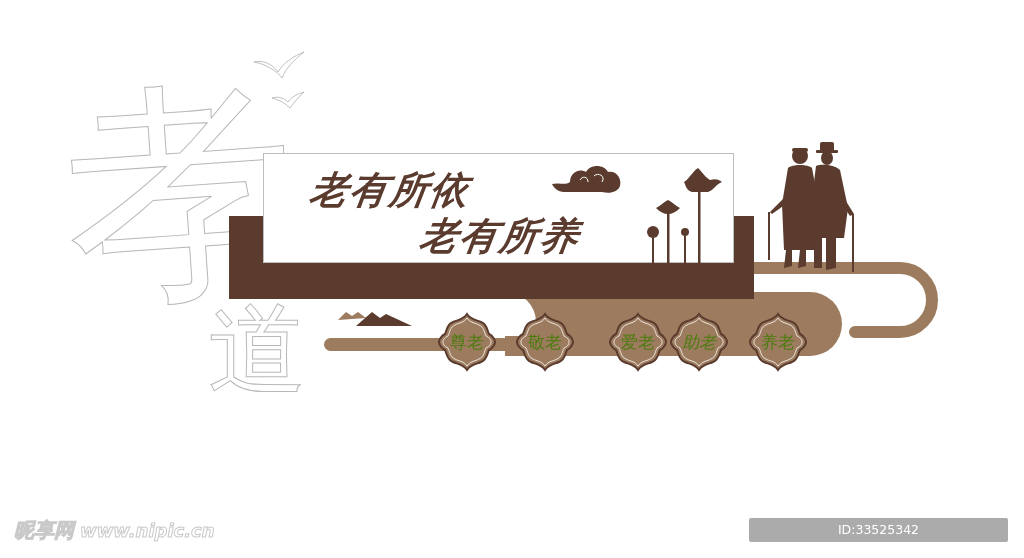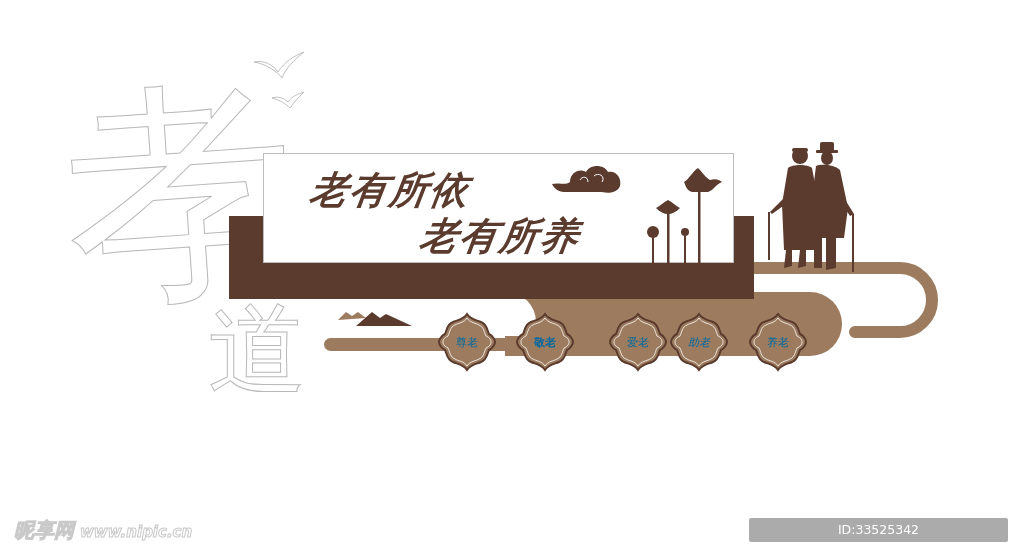--- a/index.html
+++ b/index.html
@@ -3,23 +3,23 @@
 <meta charset="utf-8">
 <style>
   html,body{margin:0;padding:0;}
   body{width:1024px;height:558px;background:#ffffff;position:relative;overflow:hidden;font-family:"DejaVu Sans",sans-serif;}
   .abs{position:absolute;}
   .outline-char{position:absolute;color:#fff;font-family:"DejaVu Serif",serif;-webkit-text-stroke:1px #b8b8b8;line-height:1;}
   .panel{position:absolute;left:263px;top:153px;width:471px;height:110px;background:#fff;border:1px solid #bdbdbd;box-sizing:border-box;}
   .slogan{position:absolute;font-family:"DejaVu Sans",sans-serif;font-weight:bold;font-style:italic;color:#5a3b2e;font-size:38px;letter-spacing:2px;line-height:1;transform:skewX(-8deg);}
   .badge{position:absolute;top:312px;width:60px;height:60px;}
   .badge svg{position:absolute;left:0;top:0;}
-  .badge span{position:absolute;left:0;top:0;width:60px;height:60px;display:flex;align-items:center;justify-content:center;color:#0369a1;font-size:11px;font-family:"DejaVu Sans",sans-serif;text-align:right;}
+  .badge span{position:absolute;left:0;top:0;width:60px;height:60px;display:flex;align-items:center;justify-content:center;color:#4d7c0f;font-size:17px;font-family:"DejaVu Sans",sans-serif;text-align:right;}
   .watermark-left{position:absolute;left:14px;top:517px;font-size:20px;font-weight:bold;color:#fff;-webkit-text-stroke:1px #c9c9c9;font-family:"DejaVu Sans",sans-serif;font-style:italic;}
-  .watermark-left small{font-size:15px;margin-left:6px;}
+  .watermark-left small{font-size:18px;margin-left:6px;}
   .id-bar{position:absolute;left:749px;top:518px;width:259px;height:24px;background:#ababab;border-radius:2px;color:#fff;font-size:12.5px;line-height:24px;text-align:center;font-family:"DejaVu Sans",sans-serif;}
 </style>
 </head>
 <body>
 
 <svg class="abs" style="left:250px;top:50px" width="60" height="60" viewBox="0 0 60 60">
   <path d="M4 12 C14 10 22 14 28 22 C34 12 44 6 54 2 C44 10 36 18 32 28 C28 22 16 14 4 12 Z" fill="#fff" stroke="#b8b8b8" stroke-width="0.9"></path>
   <path d="M22 48 C28 46 34 48 38 52 C42 46 48 44 54 42 C48 48 44 52 40 58 C36 54 30 50 22 48 Z" fill="#fff" stroke="#b8b8b8" stroke-width="0.9"></path>
 </svg>
 
@@ -87,21 +87,21 @@
   </g>
 </svg>
 
 <div class="badge" style="left:437px;">
   <svg width="60" height="60" viewBox="0 0 60 60">
       <path d="M30 2 C34 8 40 8 44 10 C50 12 50 18 52 22 C56 24 58 28 58 30 C58 32 56 36 52 38 C50 42 50 48 44 50 C40 52 34 52 30 58 C26 52 20 52 16 50 C10 48 10 42 8 38 C4 36 2 32 2 30 C2 28 4 24 8 22 C10 18 10 12 16 10 C20 8 26 8 30 2 Z" fill="#9c7b5f" stroke="#5a3b2e" stroke-width="2"></path>
       <path d="M30 6 C33 11 39 11 42 13 C47 15 47 20 49 24 C53 26 54 28 54 30 C54 32 53 34 49 36 C47 40 47 45 42 47 C39 49 33 49 30 54 C27 49 21 49 18 47 C13 45 13 40 11 36 C7 34 6 32 6 30 C6 28 7 26 11 24 C13 20 13 15 18 13 C21 11 27 11 30 6 Z" fill="none" stroke="#fff" stroke-width="0.8"></path>
     </svg>
   <span>尊老</span>
 </div>
-<div class="badge" style="left:515px;font-weight:bold;">
+<div class="badge" style="left:515px;">
   <svg width="60" height="60" viewBox="0 0 60 60">
       <path d="M30 2 C34 8 40 8 44 10 C50 12 50 18 52 22 C56 24 58 28 58 30 C58 32 56 36 52 38 C50 42 50 48 44 50 C40 52 34 52 30 58 C26 52 20 52 16 50 C10 48 10 42 8 38 C4 36 2 32 2 30 C2 28 4 24 8 22 C10 18 10 12 16 10 C20 8 26 8 30 2 Z" fill="#9c7b5f" stroke="#5a3b2e" stroke-width="2"></path>
       <path d="M30 6 C33 11 39 11 42 13 C47 15 47 20 49 24 C53 26 54 28 54 30 C54 32 53 34 49 36 C47 40 47 45 42 47 C39 49 33 49 30 54 C27 49 21 49 18 47 C13 45 13 40 11 36 C7 34 6 32 6 30 C6 28 7 26 11 24 C13 20 13 15 18 13 C21 11 27 11 30 6 Z" fill="none" stroke="#fff" stroke-width="0.8"></path>
     </svg>
   <span>敬老</span>
 </div>
 <div class="badge" style="left:608px;">
   <svg width="60" height="60" viewBox="0 0 60 60">
       <path d="M30 2 C34 8 40 8 44 10 C50 12 50 18 52 22 C56 24 58 28 58 30 C58 32 56 36 52 38 C50 42 50 48 44 50 C40 52 34 52 30 58 C26 52 20 52 16 50 C10 48 10 42 8 38 C4 36 2 32 2 30 C2 28 4 24 8 22 C10 18 10 12 16 10 C20 8 26 8 30 2 Z" fill="#9c7b5f" stroke="#5a3b2e" stroke-width="2"></path>
       <path d="M30 6 C33 11 39 11 42 13 C47 15 47 20 49 24 C53 26 54 28 54 30 C54 32 53 34 49 36 C47 40 47 45 42 47 C39 49 33 49 30 54 C27 49 21 49 18 47 C13 45 13 40 11 36 C7 34 6 32 6 30 C6 28 7 26 11 24 C13 20 13 15 18 13 C21 11 27 11 30 6 Z" fill="none" stroke="#fff" stroke-width="0.8"></path>

